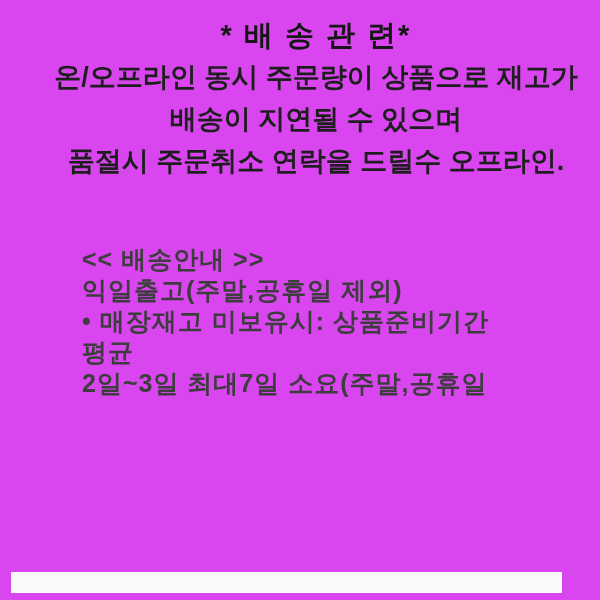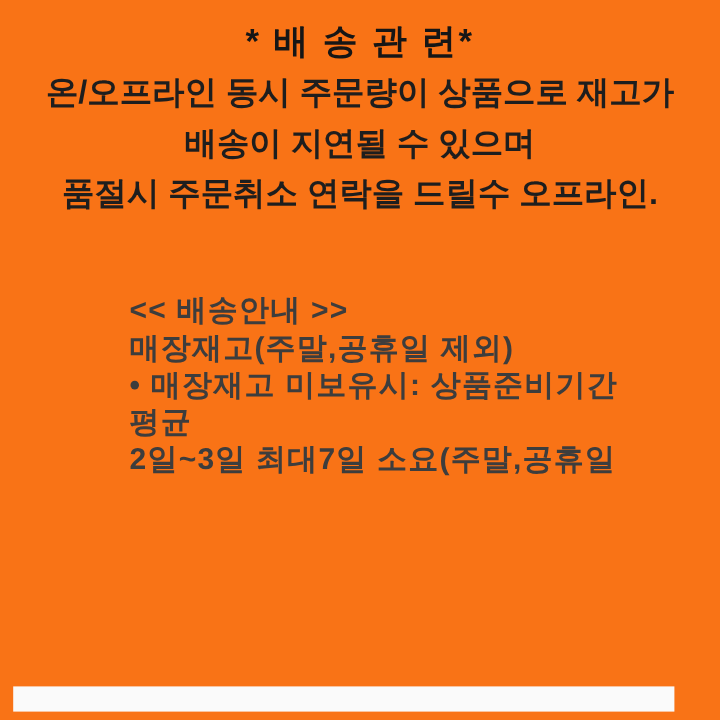--- a/index.html
+++ b/index.html
@@ -7,21 +7,22 @@
     width: 600px;
     height: 600px;
     background: #ffffff;
     font-family: "Liberation Sans", sans-serif;
     overflow: hidden;
   }
   .canvas {
     position: relative;
     width: 600px;
     height: 600px;
-    background: #f97316;
+    background: #d946ef;
+    padding-left: 32px;
   }
   
   .notice-block {
     padding-top: 14px;
     text-align: center;
     color: #1e1e1e;
     font-size: 27px;
     line-height: 42px;
     font-weight: 600;
   }
@@ -30,21 +31,21 @@
     font-weight: 700;
     letter-spacing: 2px;
     color: #161616;
   }
   .notice-line {
     letter-spacing: 0px;
   }
   
   .guide-block {
     margin-top: 62px;
-    margin-left: 108px;
+    margin-left: 50px;
     margin-right: 40px;
     text-align: left;
     color: #3d3d3d;
     font-size: 25px;
     line-height: 31px;
     font-weight: 600;
     letter-spacing: 1px;
   }
   
   .bottom-strip {
@@ -63,21 +64,21 @@
 
   <div class="notice-block">
     <div class="notice-title">* 배 송 관 련*</div>
     <div class="notice-line">온/오프라인 동시 주문량이 상품으로 재고가</div>
     <div class="notice-line">배송이 지연될 수 있으며</div>
     <div class="notice-line">품절시 주문취소 연락을 드릴수 오프라인.</div>
   </div>
 
   <div class="guide-block">
     <div class="guide-heading">&lt;&lt; 배송안내 &gt;&gt;</div>
-    <div class="guide-line">매장재고(주말,공휴일 제외)</div>
+    <div class="guide-line">익일출고(주말,공휴일 제외)</div>
     <div class="guide-line">• 매장재고 미보유시: 상품준비기간</div>
     <div class="guide-line">평균</div>
     <div class="guide-line">2일~3일 최대7일 소요(주말,공휴일</div>
   </div>
 
   <div class="bottom-strip"></div>
 
 </div>
 
 </body></html>

